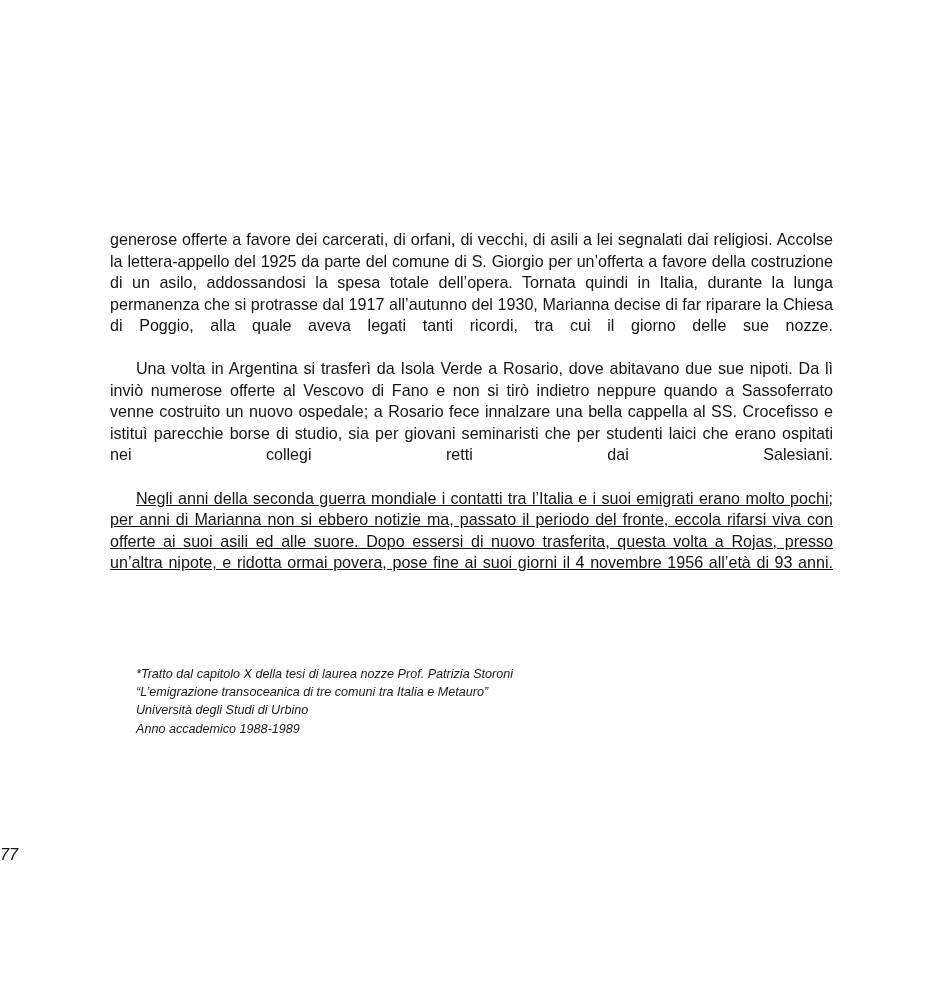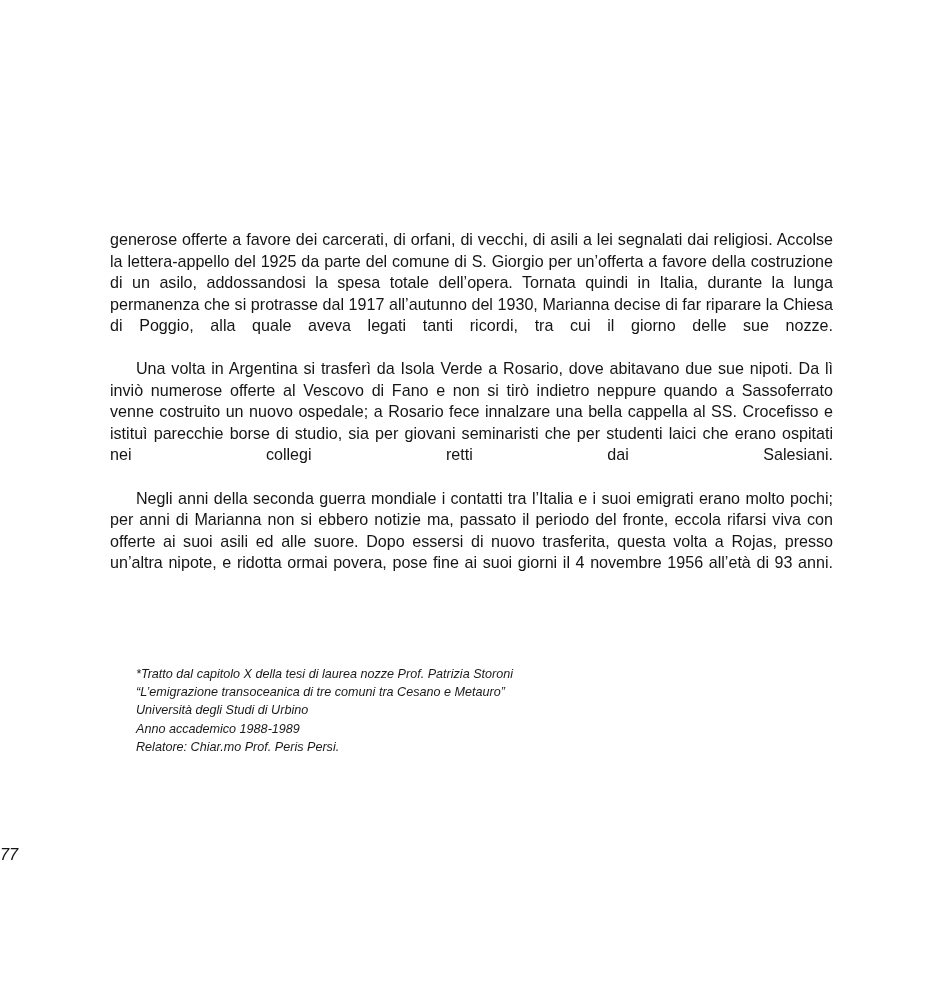--- a/index.html
+++ b/index.html
@@ -41,20 +41,21 @@
   .body-text p {
     margin: 0;
     text-indent: 26px;
     hyphens: manual;
   }
   .body-text p.first {
     text-indent: 0;
   }
   .body-text p:last-child {
     text-align: justify;
+    text-decoration: underline;
   }
   
   .body-text p::after {
     content: "";
     display: inline-block;
     width: 100%;
   }
 
   
   .footnote {
@@ -90,21 +91,20 @@
 <div class="page">
 
   <div class="body-text">
     <p class="first">generose offerte a favore dei carcerati, di orfani, di vecchi, di asili a lei segnalati dai religiosi. Accolse la lettera-appello del 1925 da parte del comune di S. Giorgio per un’offerta a favore della costruzione di un asilo, addossandosi la spesa totale dell’opera. Tornata quindi in Italia, durante la lunga permanenza che si protrasse dal 1917 all’autunno del 1930, Marianna decise di far riparare la Chiesa di Poggio, alla quale aveva legati tanti ricordi, tra cui il giorno delle sue nozze.</p>
     <p>Una volta in Argentina si trasferì da Isola Verde a Rosario, dove abitavano due sue nipoti. Da lì inviò numerose offerte al Vescovo di Fano e non si tirò indietro neppure quando a Sassoferrato venne costruito un nuovo ospedale; a Rosario fece innalzare una bella cappella al SS. Crocefisso e istituì parecchie borse di studio, sia per giovani seminaristi che per studenti laici che erano ospitati nei collegi retti dai Salesiani.</p>
     <p>Negli anni della seconda guerra mondiale i contatti tra l’Italia e i suoi emigrati erano molto pochi; per anni di Marianna non si ebbero notizie ma, passato il periodo del fronte, eccola rifarsi viva con offerte ai suoi asili ed alle suore. Dopo essersi di nuovo trasferita, questa volta a Rojas, presso un’altra nipote, e ridotta ormai povera, pose fine ai suoi giorni il 4 novembre 1956 all’età di 93 anni.</p>
   </div>
 
   <div class="footnote">
     <div>*Tratto dal capitolo X della tesi di laurea nozze Prof. Patrizia Storoni</div>
-    <div>“L’emigrazione transoceanica di tre comuni tra Cesano e Metauro”</div>
+    <div>“L’emigrazione transoceanica di tre comuni tra Italia e Metauro”</div>
     <div>Università degli Studi di Urbino</div>
     <div>Anno accademico 1988-1989</div>
-    <div>Relatore: Chiar.mo Prof. Peris Persi.</div>
   </div>
 
   <div class="folio">77</div>
 
 </div>
 
 </body></html>

